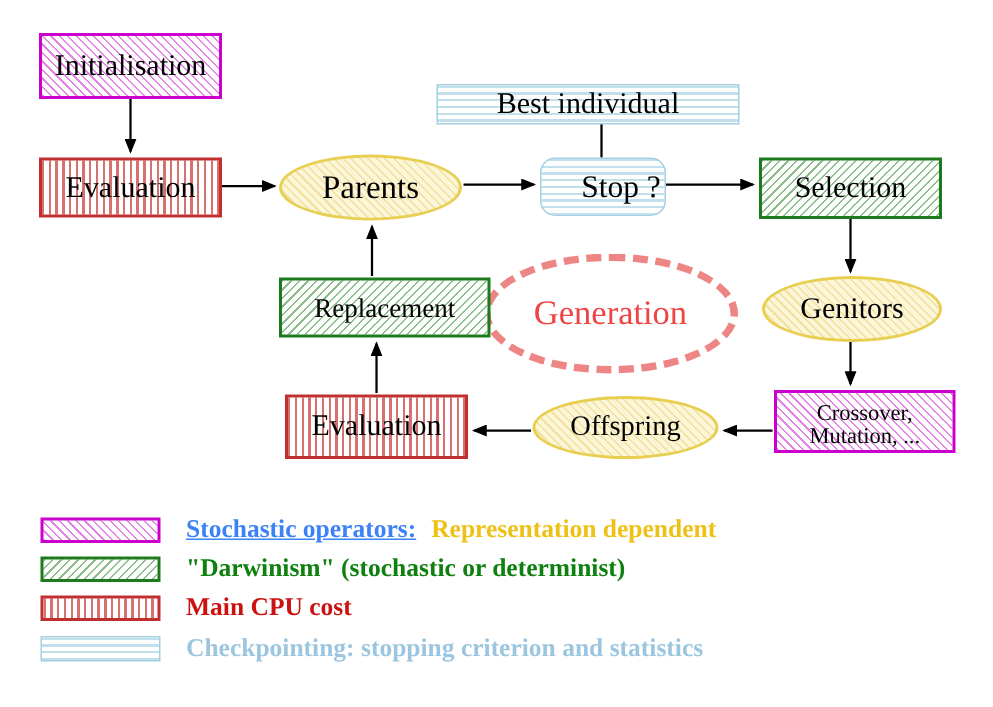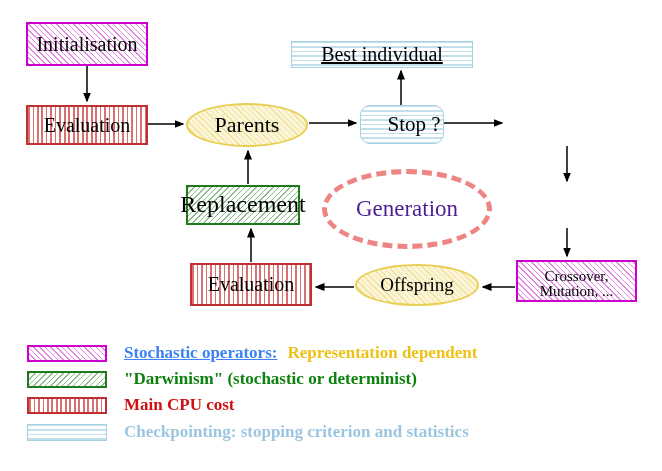--- a/index.html
+++ b/index.html
@@ -48,21 +48,21 @@
   }
   .ellipse-yellow {
     border: 2px solid #e8cf52;
     border-radius: 50%;
     background: repeating-linear-gradient(45deg, #f2e09c 0, #f2e09c 1px, #fcf6d8 1px, #fcf6d8 4px);
   }
   .ellipse-dashed {
     border: 5px dashed #ee8585;
     border-radius: 50%;
     background: transparent;
-    color: #4c1d95;
+    color: #ef4444;
     font-size: 23px;
     z-index: 0;
   }
   .rounded { border-radius: 10px; padding-left: 24px; }
   .small-label { font-size: 15px; }
   
   .legend-swatch {
     position: absolute;
     left: 27px;
     width: 80px;
@@ -117,37 +117,43 @@
   </div>
 
   <div class="node stripe-red" style="left:26px; top:105px; width:122px; height:40px;">
     <span>Evaluation</span>
   </div>
 
   <div class="node ellipse-yellow" style="left:186px; top:103px; width:122px; height:44px; font-size:22px;">
     <span>Parents</span>
   </div>
 
-  <div class="node stripe-cyan" style="left:291px; top:41px; width:182px; height:27px;text-decoration:underline;">
+  <div class="node stripe-cyan" style="left:291px; top:56px; width:202px; height:27px;">
     <span>Best individual</span>
   </div>
 
   <div class="node stripe-cyan rounded" style="left:360px; top:105px; width:84px; height:39px; font-size:21px;">
     <span>Stop ?</span>
   </div>
 
+  <div class="node hatch-green" style="left:506px; top:105px; width:122px; height:41px;">
+    <span>Selection</span>
+  </div>
 
-  <div class="node hatch-green" style="left:186px; top:185px; width:114px; height:40px; font-size:24px;">
+  <div class="node hatch-green" style="left:186px; top:185px; width:141px; height:40px; font-size:18px;">
     <span>Replacement</span>
   </div>
 
   <div class="node ellipse-dashed" style="left:322px; top:169px; width:170px; height:80px;">
     <span>Generation</span>
   </div>
 
+  <div class="node ellipse-yellow" style="left:508px; top:184px; width:120px; height:44px;">
+    <span>Genitors</span>
+  </div>
 
   <div class="node hatch-magenta small-label" style="left:516px; top:260px; width:121px; height:42px; flex-direction:column;justify-content:flex-end;">
     <span>Crossover,</span>
     <span>Mutation, ...</span>
   </div>
 
   <div class="node ellipse-yellow" style="left:355px; top:264px; width:124px; height:42px; font-size:19px;">
     <span>Offspring</span>
   </div>
 

